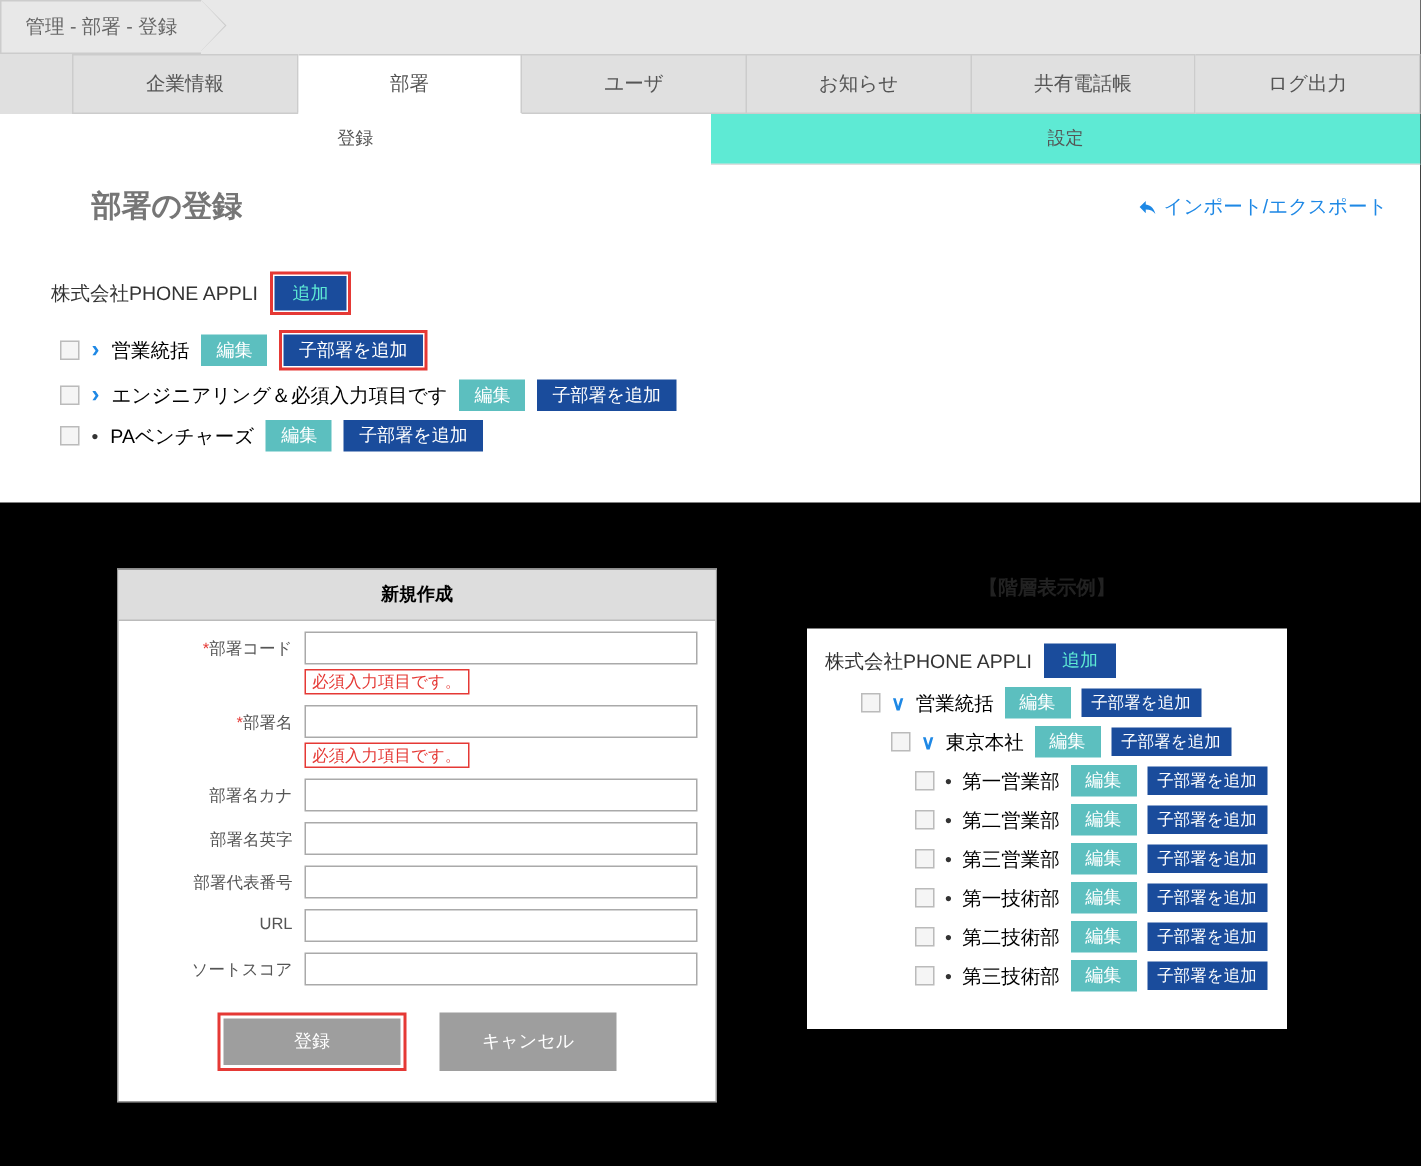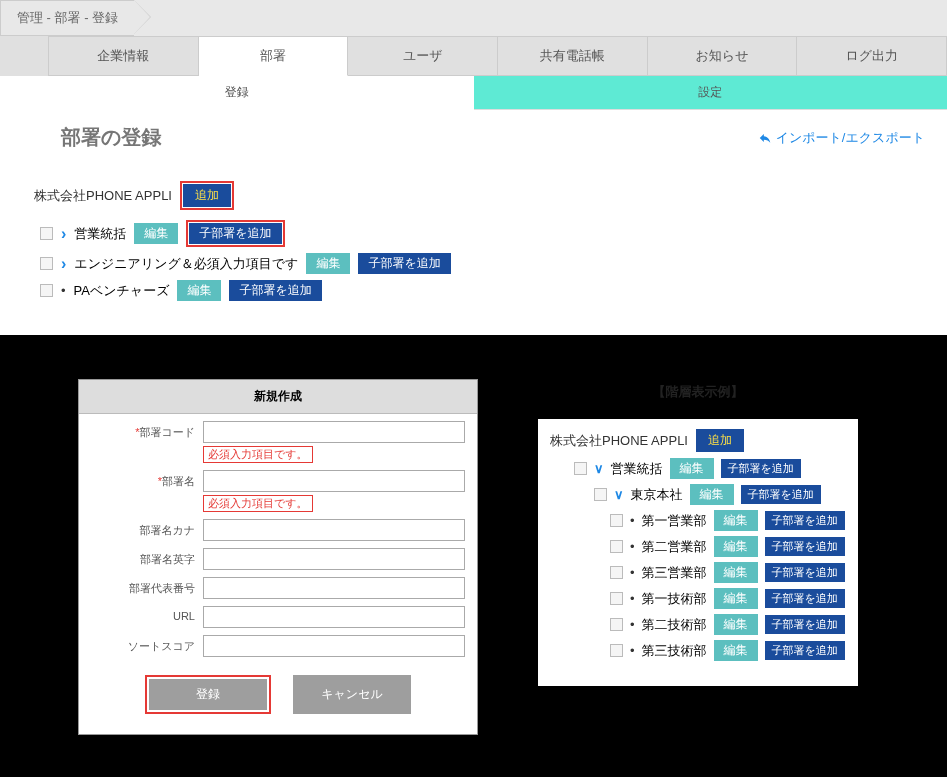--- a/index.html
+++ b/index.html
@@ -19,21 +19,21 @@
     .page-head { display:flex; justify-content:space-between; align-items:center; padding:14px 22px 10px;margin-left:39px; }
     .page-title { font-size:20px; font-weight:bold; color:#767676; }
     .impex { color:#1e88e5; font-size:13px; cursor:pointer; display:flex; align-items:center; gap:4px; }
     .tree-wrap { padding:20px 34px 28px; }
     .tree-root { font-size:13px; color:#333; display:flex; align-items:center; gap:8px; margin-bottom:10px; }
     .tree-row { display:flex; align-items:center; gap:8px; margin:6px 0; font-size:13px; padding-left:6px; }
     .tree-cb { width:13px; height:13px; border:1px solid #bbb; background:#f5f5f5; display:inline-block; }
     .chev { color:#1e88e5; font-weight:bold; }
     .chev.open { color:#1e88e5; }
     .dot { color:#333; }
-    .btn-add { background:#1a4c9c; color:#fde047; padding:3px 12px; font-size:12px; cursor:pointer; border:none; }
+    .btn-add { background:#1a4c9c; color:#5eead4; padding:3px 12px; font-size:12px; cursor:pointer; border:none; }
     .btn-edit { background:#5cbfbf; color:#fff; padding:2px 10px; font-size:12px; cursor:pointer; border:none;text-align:right; }
     .btn-child { background:#1a4c9c; color:#fff; padding:2px 10px; font-size:12px; cursor:pointer; border:none; }
     .hl-red { border:2px solid #e53935; padding:1px; display:inline-flex; gap:6px; }
     .bottom { display:flex; padding:44px 0 0 78px; gap:60px; align-items:flex-start; }
     .dialog { width:400px; background:#ffffff; border:1px solid #999; }
     .dialog-title { background:#ddd; text-align:center; padding:8px; font-size:12px; font-weight:bold; border-bottom:1px solid #bbb; }
     .form-row { display:flex; align-items:flex-start; padding:7px 12px 0; }
     .form-label { width:112px; text-align:right; font-size:11px; color:#555; padding-top:4px; padding-right:8px; }
     .req { color:#e53935; }
     .form-field { flex:1; }
@@ -59,22 +59,22 @@
 
 <div class="top">
   <div class="breadcrumb">
     <span class="bc-arrow">管理 - 部署 - 登録</span>
   </div>
 
   <div class="tabs1" id="tabs1">
       <div class="tab">企業情報</div>
       <div class="tab active">部署</div>
       <div class="tab">ユーザ</div>
+      <div class="tab">お知らせ</div>
       <div class="tab">共有電話帳</div>
-      <div class="tab">お知らせ</div>
       <div class="tab">ログ出力</div>
     </div>
   <div class="tabs2" id="tabs2">
       <div class="tab active">登録</div>
       <div class="tab">設定</div>
     </div>
 
   <div class="page-head">
     <div class="page-title">部署の登録</div>
     <div class="impex">

